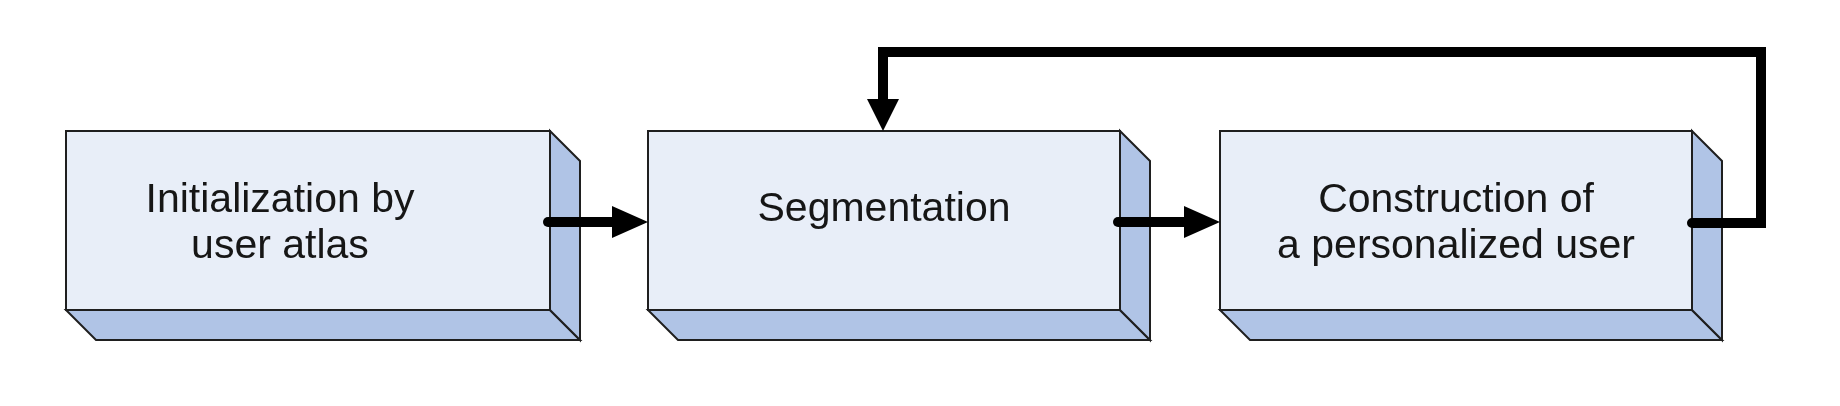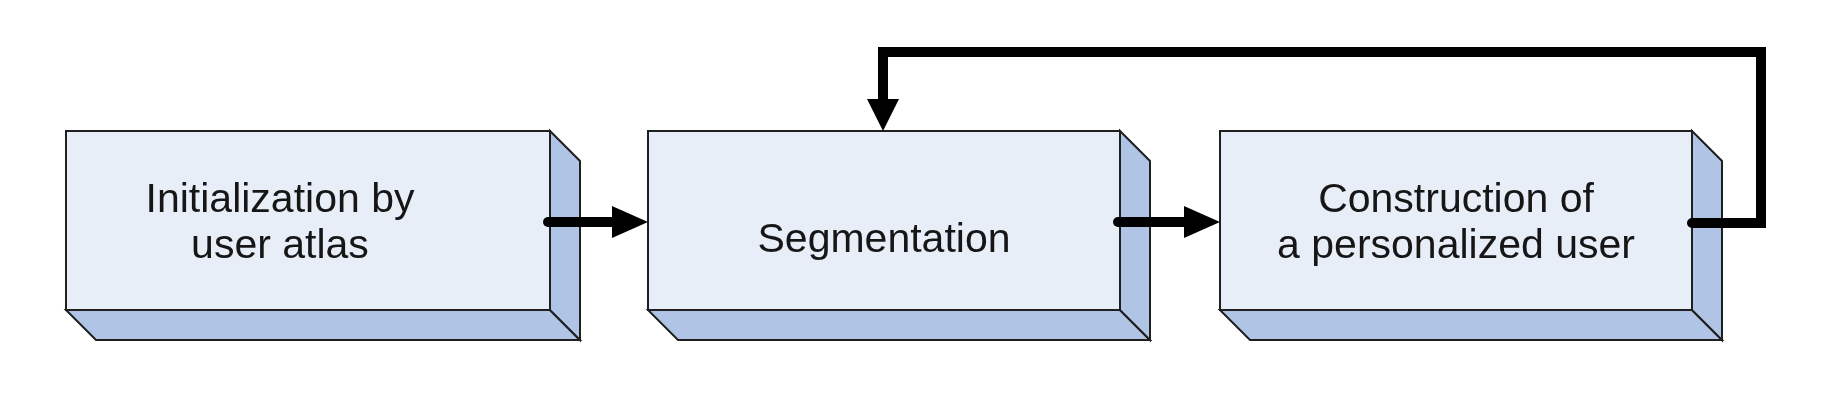--- a/index.html
+++ b/index.html
@@ -90,21 +90,21 @@
       <path class="conn-line" d="M 1692 223 L 1761 223 L 1761 52 L 883 52 L 883 99" stroke="#000000"></path>
       <polygon class="conn-head" points="867,99 899,99 883,131" fill="#000000"></polygon>
     </g>
   </svg>
 
   <div class="box-label" style="left:66px; top:131px; width:428px; height:179px;">
     <span>Initialization by</span>
     <span>user atlas</span>
   </div>
 
-  <div class="box-label" style="left:648px; top:131px; width:472px; height:152px;margin-top:31px;">
+  <div class="box-label" style="left:648px; top:131px; width:472px; height:152px;">
     <span>Segmentation</span>
   </div>
 
   <div class="box-label" style="left:1220px; top:131px; width:472px; height:179px;">
     <span>Construction of</span>
     <span>a personalized user</span>
   </div>
 
 </div>
 

